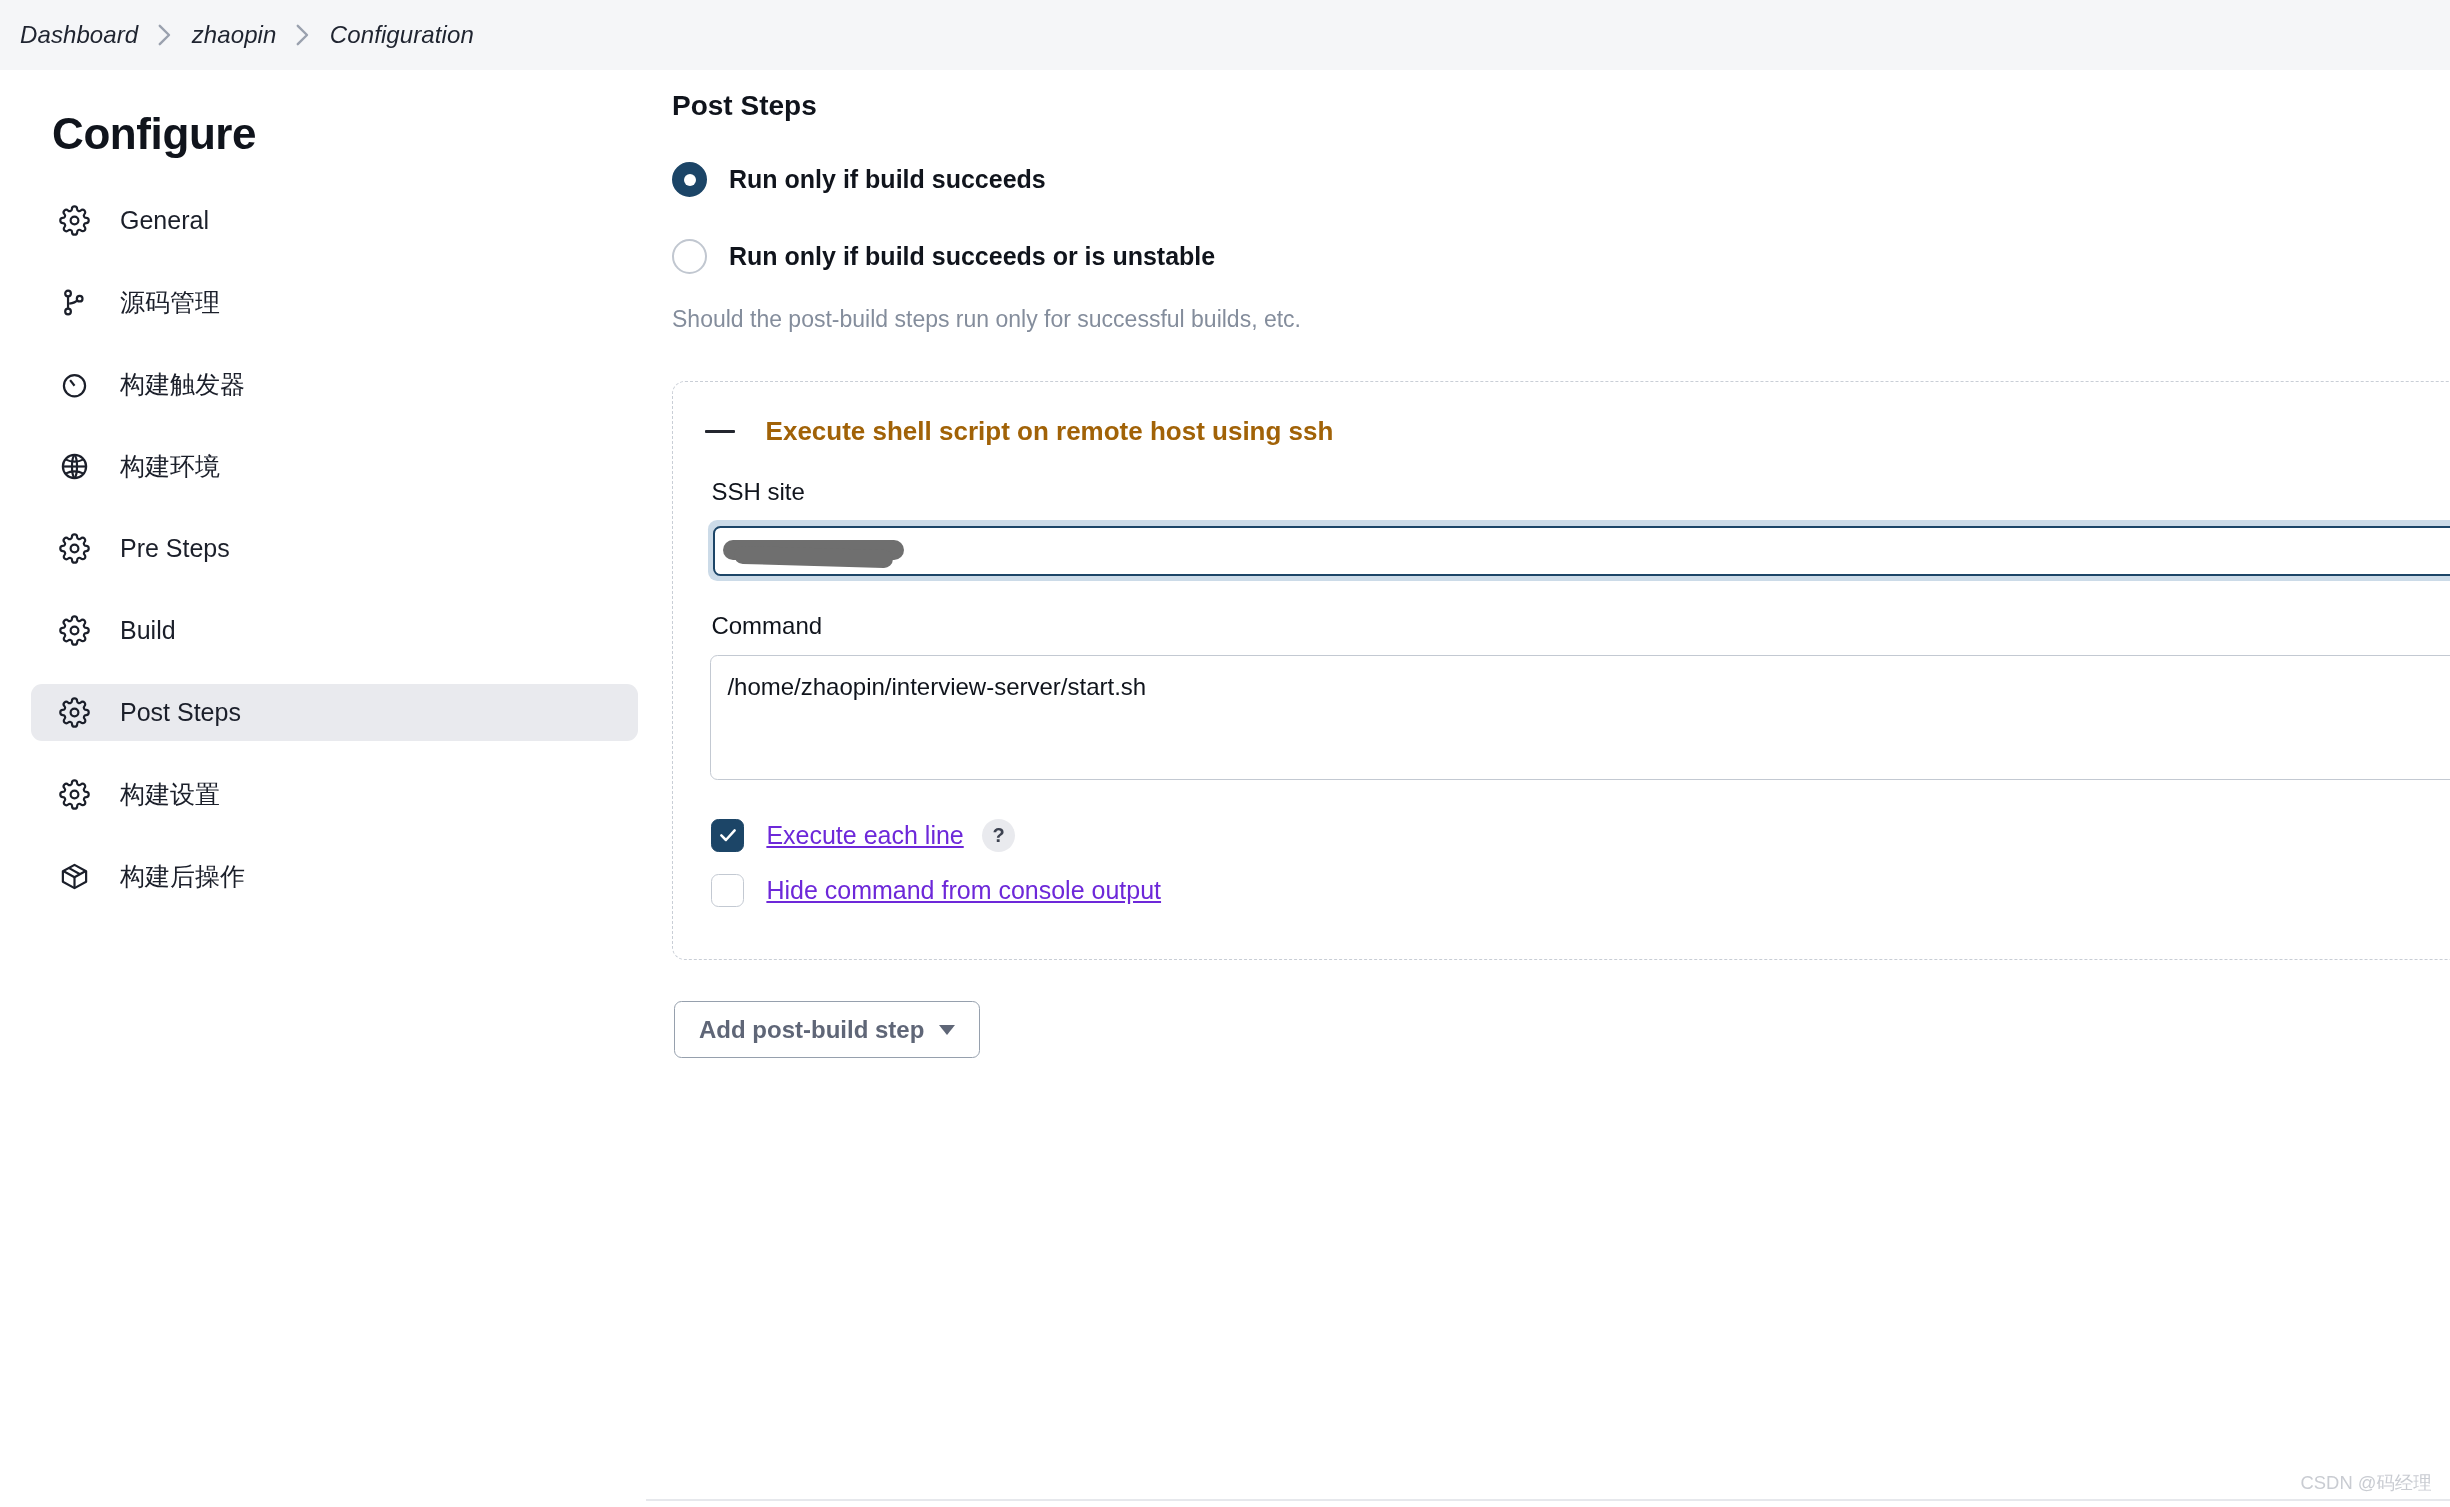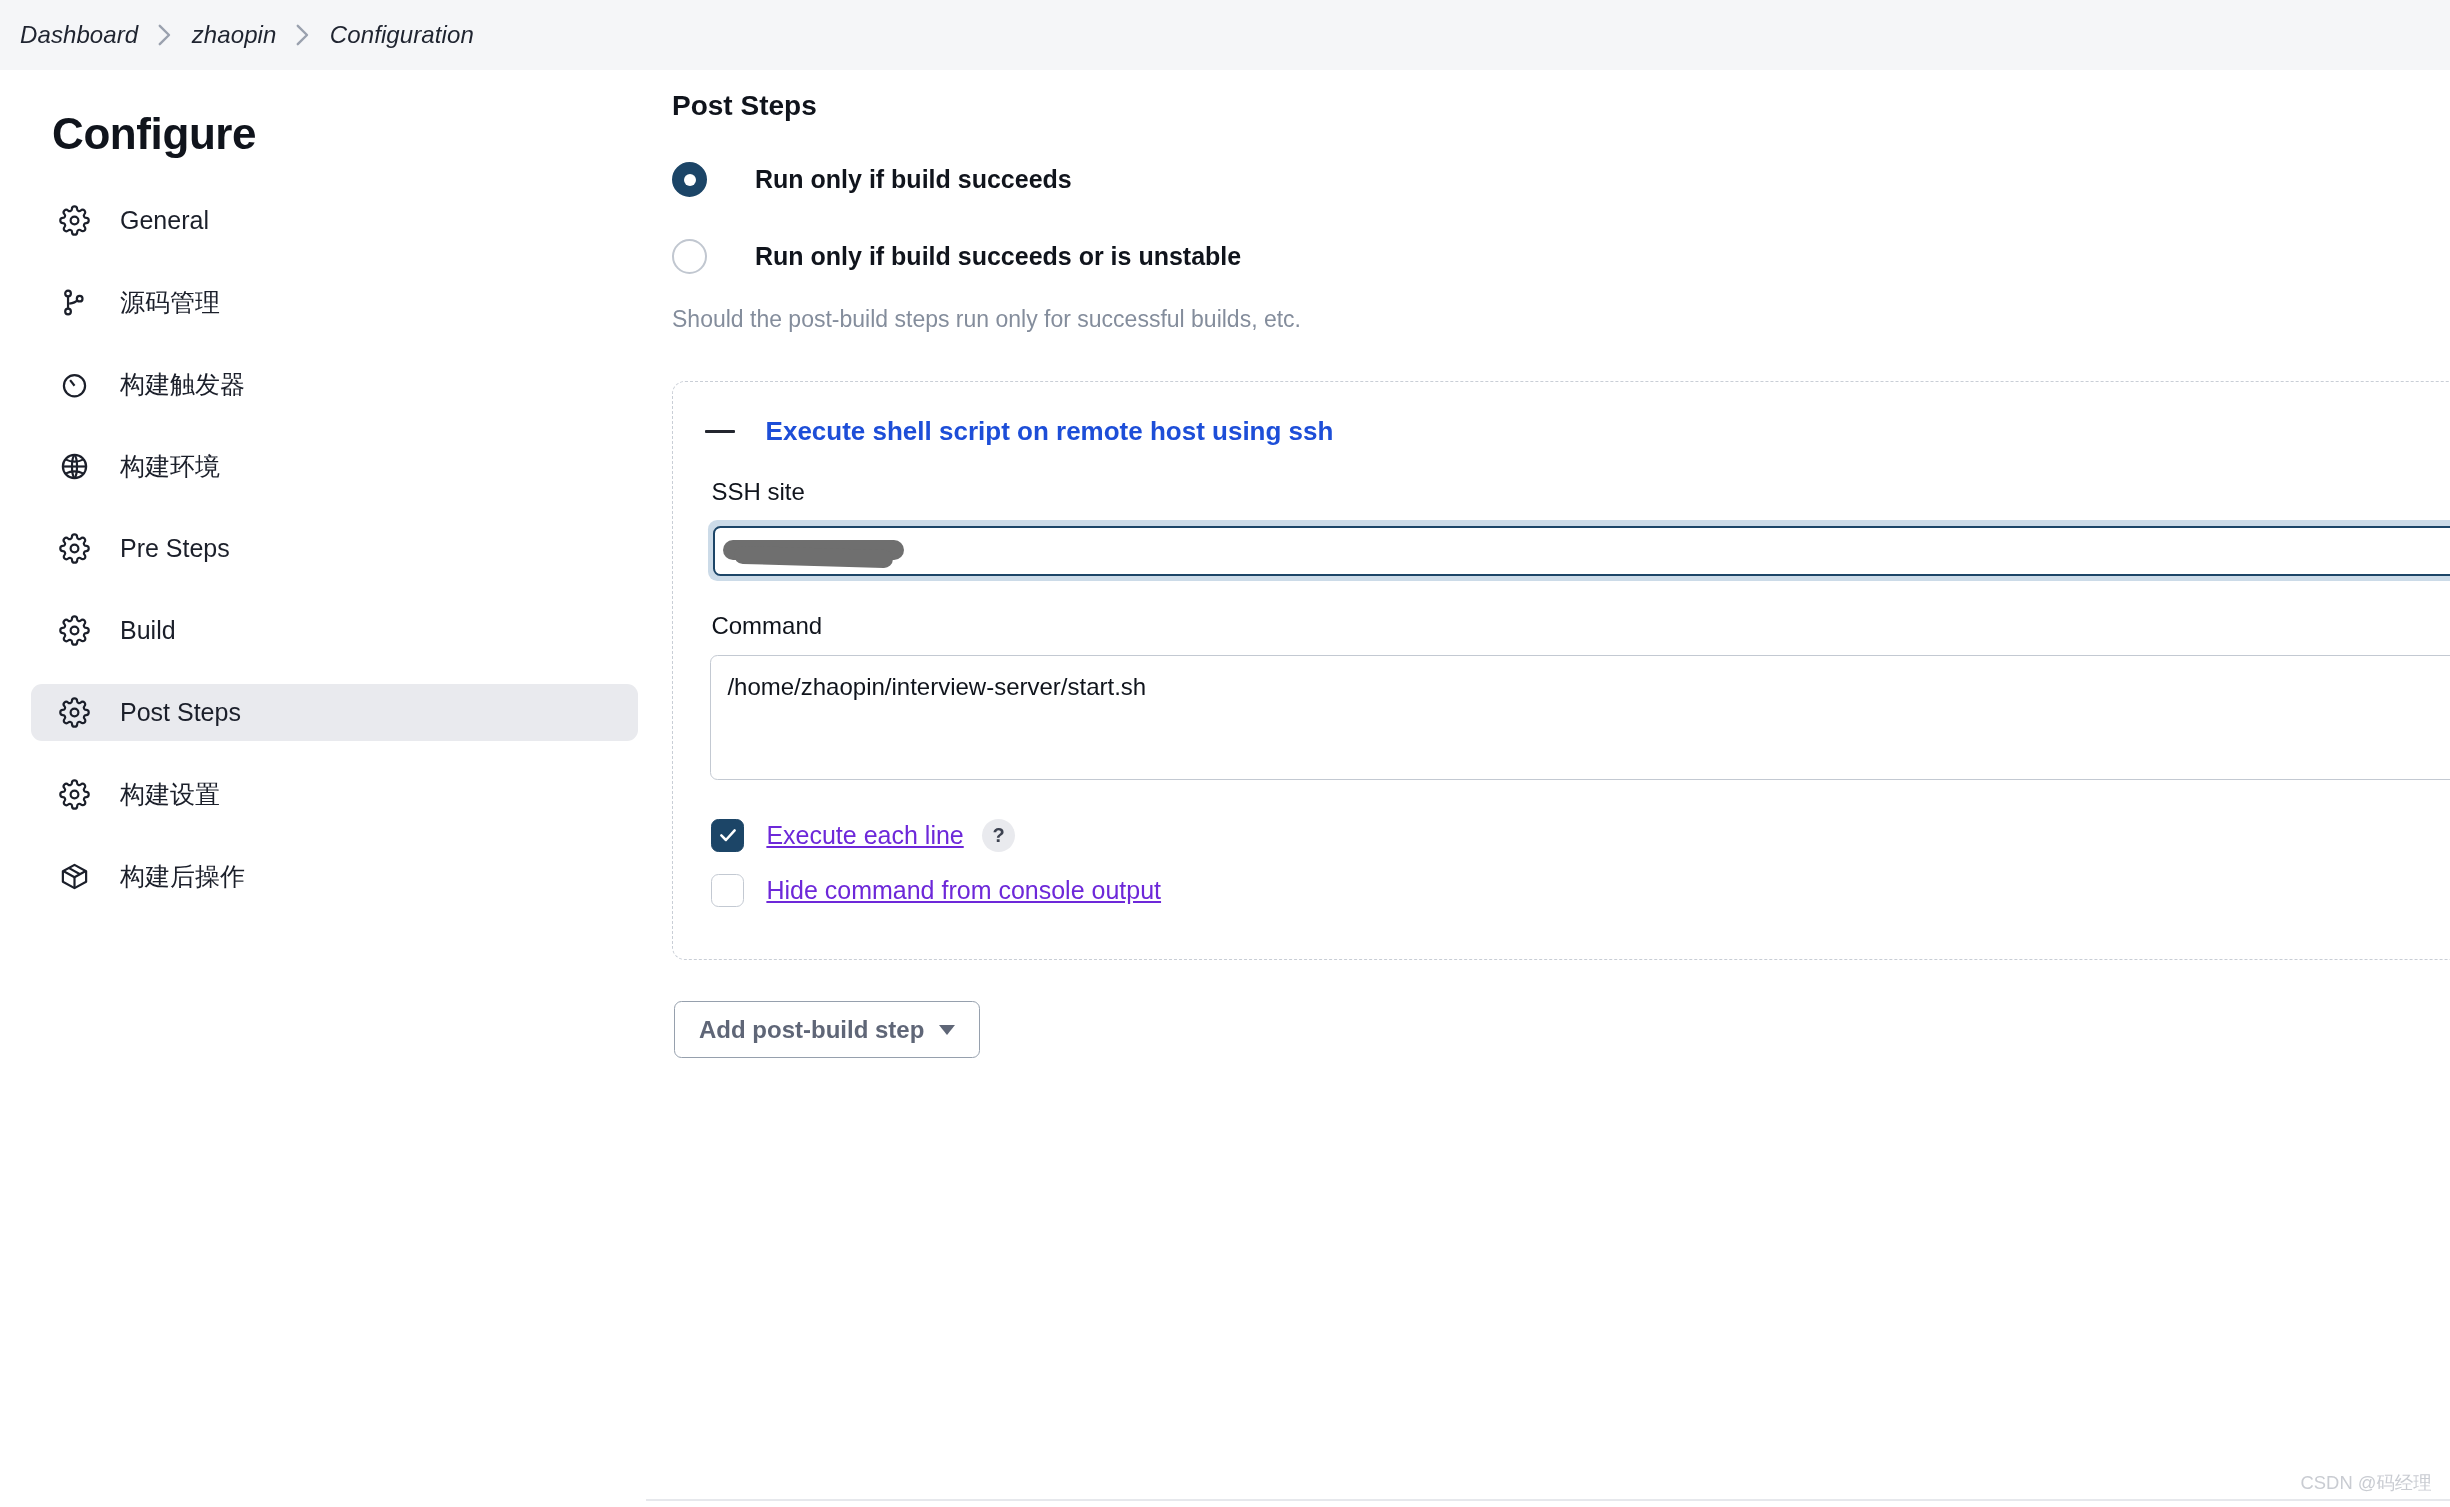--- a/index.html
+++ b/index.html
@@ -67,21 +67,21 @@
     overflow: hidden;
   }
   .section-title {
     font-size: 28px; font-weight: bold; color: #10141c;
     margin: 20px 0 0 26px;
   }
 
   .radio-group { margin-top: 37px; padding-left: 26px; }
   .radio-row {
     display: flex; align-items: center;
-    height: 41px; margin-bottom: 36px; cursor: pointer; gap: 26px;
+    height: 41px; margin-bottom: 36px; cursor: pointer;
   }
   .radio-outer {
     width: 35px; height: 35px; border-radius: 50%;
     border: 2.8px solid #c1c7d0; background: #fff;
     flex: 0 0 35px; margin-right: 22px;
     display: flex; align-items: center; justify-content: center;
   }
   .radio-outer.checked { background: #1c4567; border-color: #1c4567; }
   .radio-dot { width: 12px; height: 12px; border-radius: 50%; background: #fff; display: none; }
   .radio-outer.checked .radio-dot { display: block; }
@@ -101,21 +101,21 @@
   }
   .step-header { display: flex; align-items: center; height: 44px; margin-bottom: 24px; }
   .drag-handle {
     width: 39px; height: 39px; flex: 0 0 39px; margin-left: 9.2px; margin-right: 26px;
     display: flex; align-items: center; justify-content: center; cursor: grab;
   }
   .drag-handle span {
     display:block; width: 29.5px; height: 2.8px; background: #23262f; border-radius: 0.9px;
   }
   .drag-handle .bars { display:flex; flex-direction: column; gap: 7.4px; }
-  .step-title { font-size: 26px; font-weight: bold; color: #1d4ed8; white-space: nowrap; }
+  .step-title { font-size: 26px; font-weight: bold; color: #a16207; white-space: nowrap; }
 
   .field-label {
     font-size: 24px; color: #10141c; margin: 0 0 14.8px 20px;
   }
   .field-wrap { margin-bottom: 31px; }
 
   .input-focus {
     margin-left: 16.6px;
     width: 1836px;
     border-radius: 9.2px;

